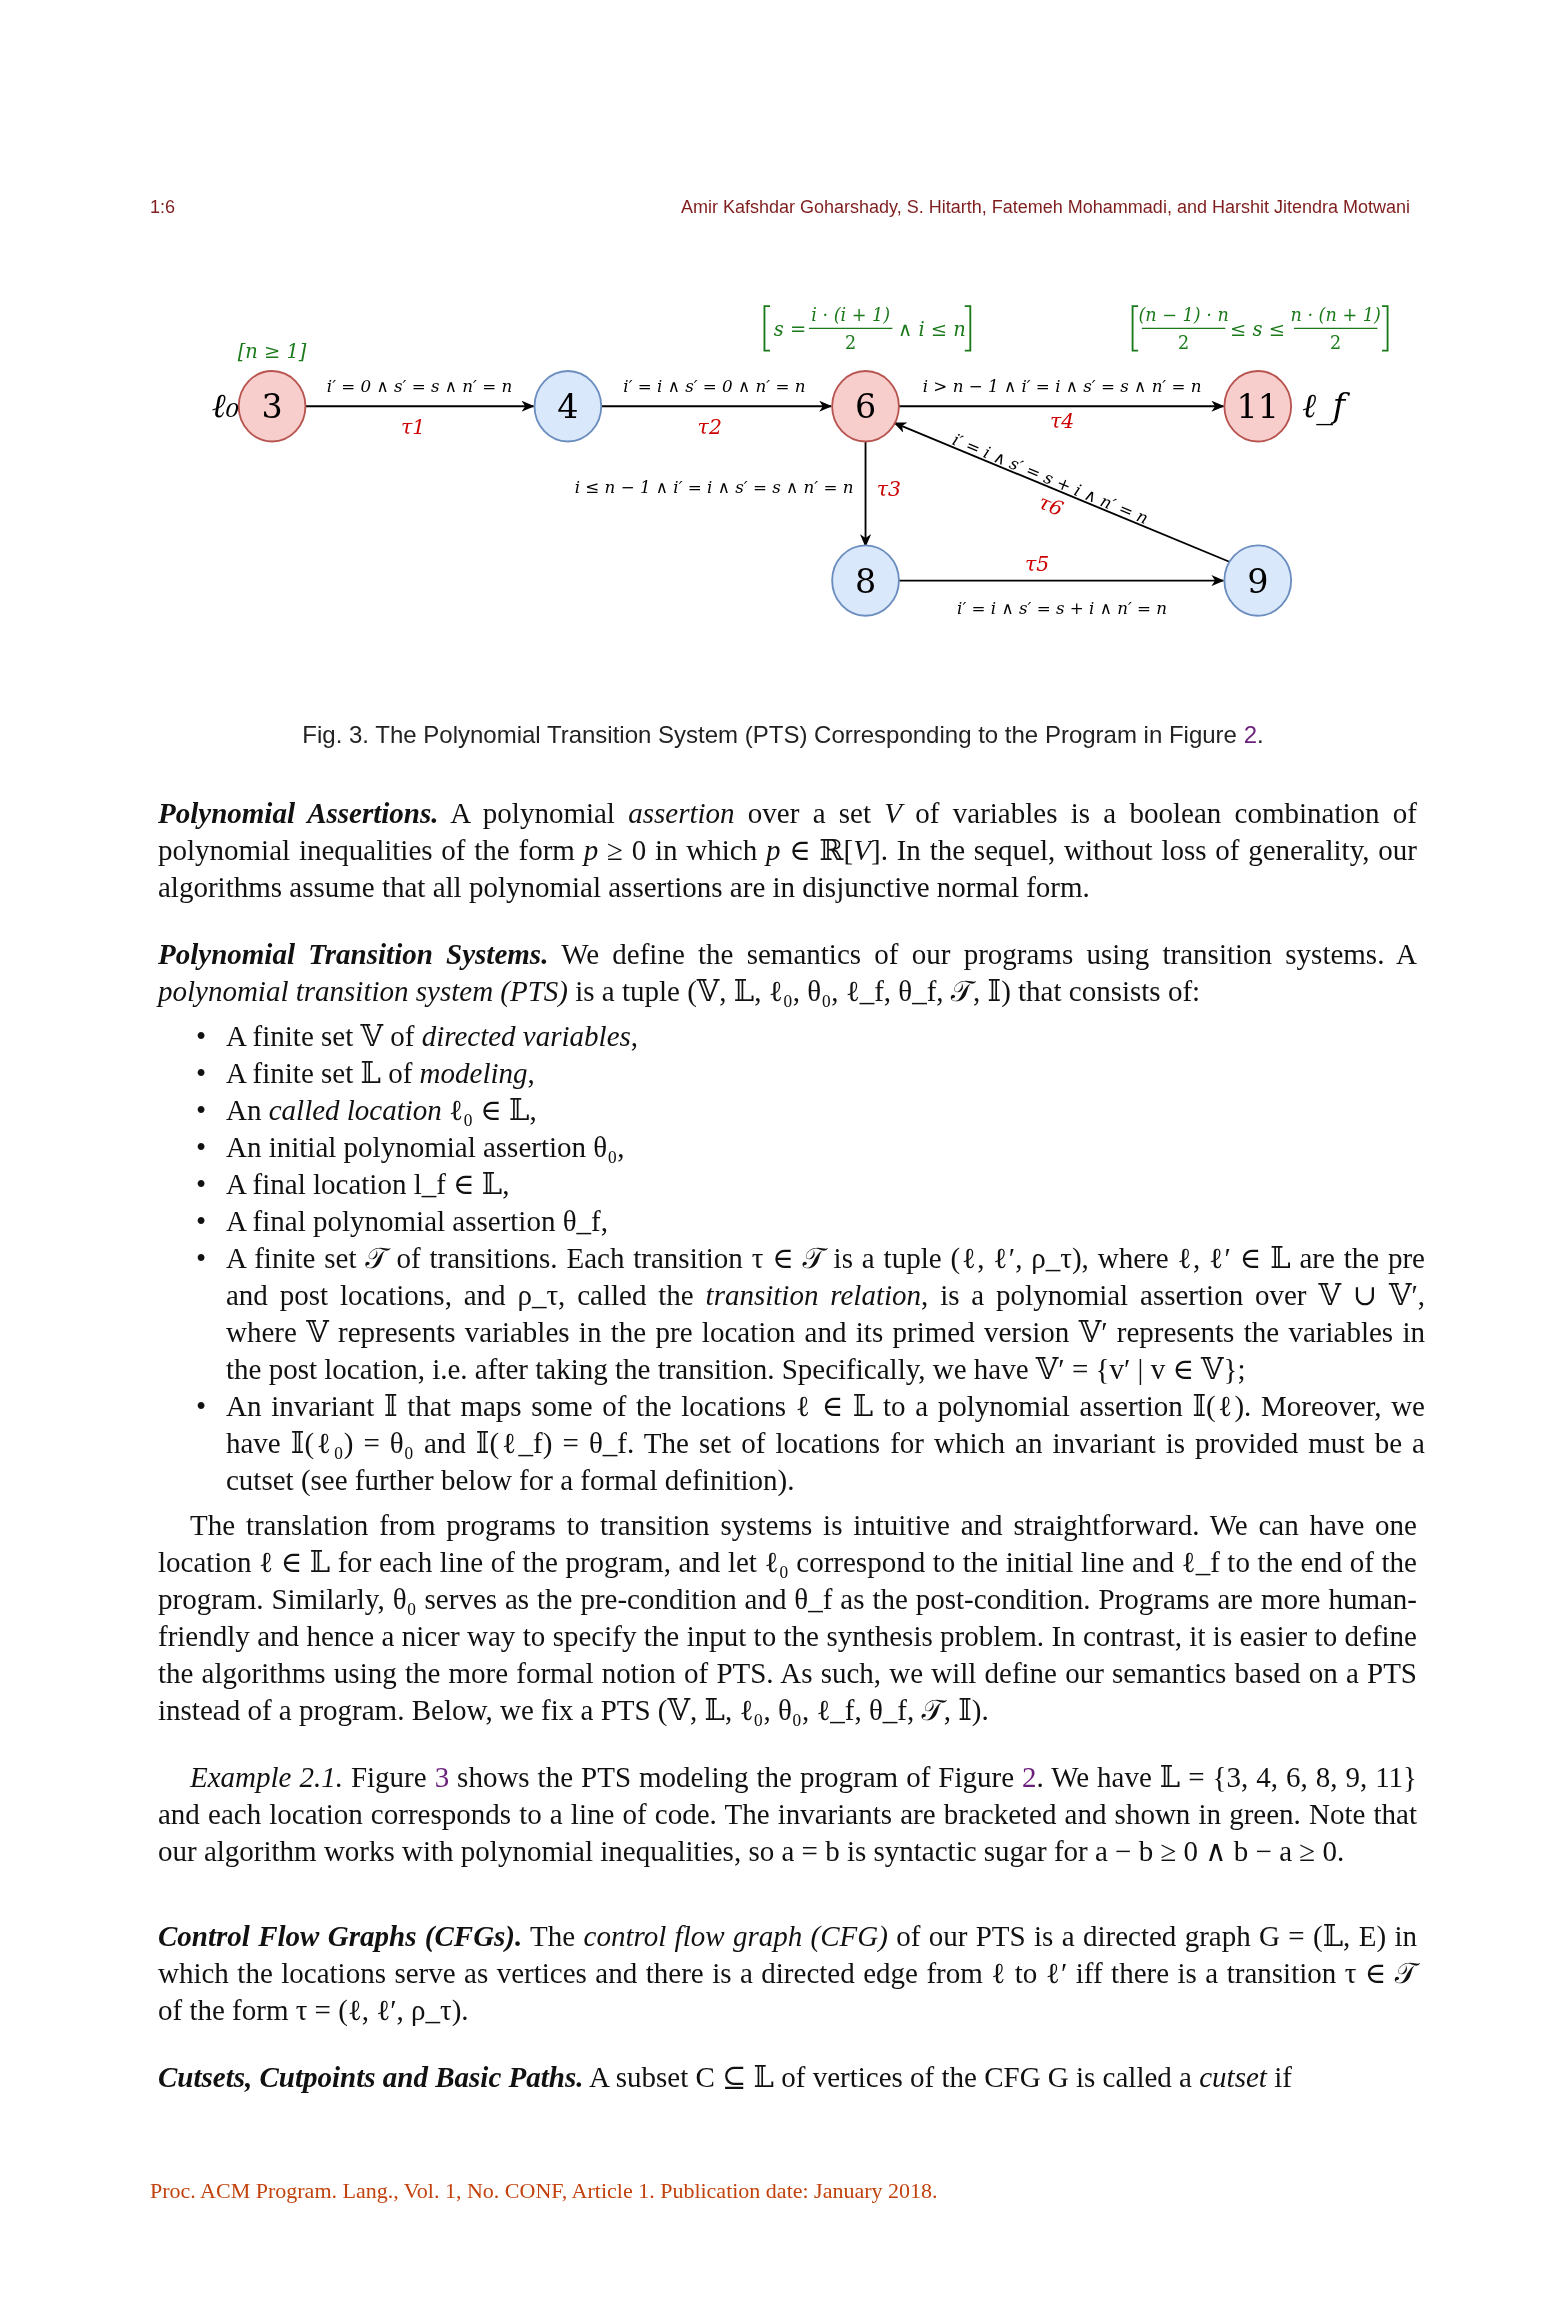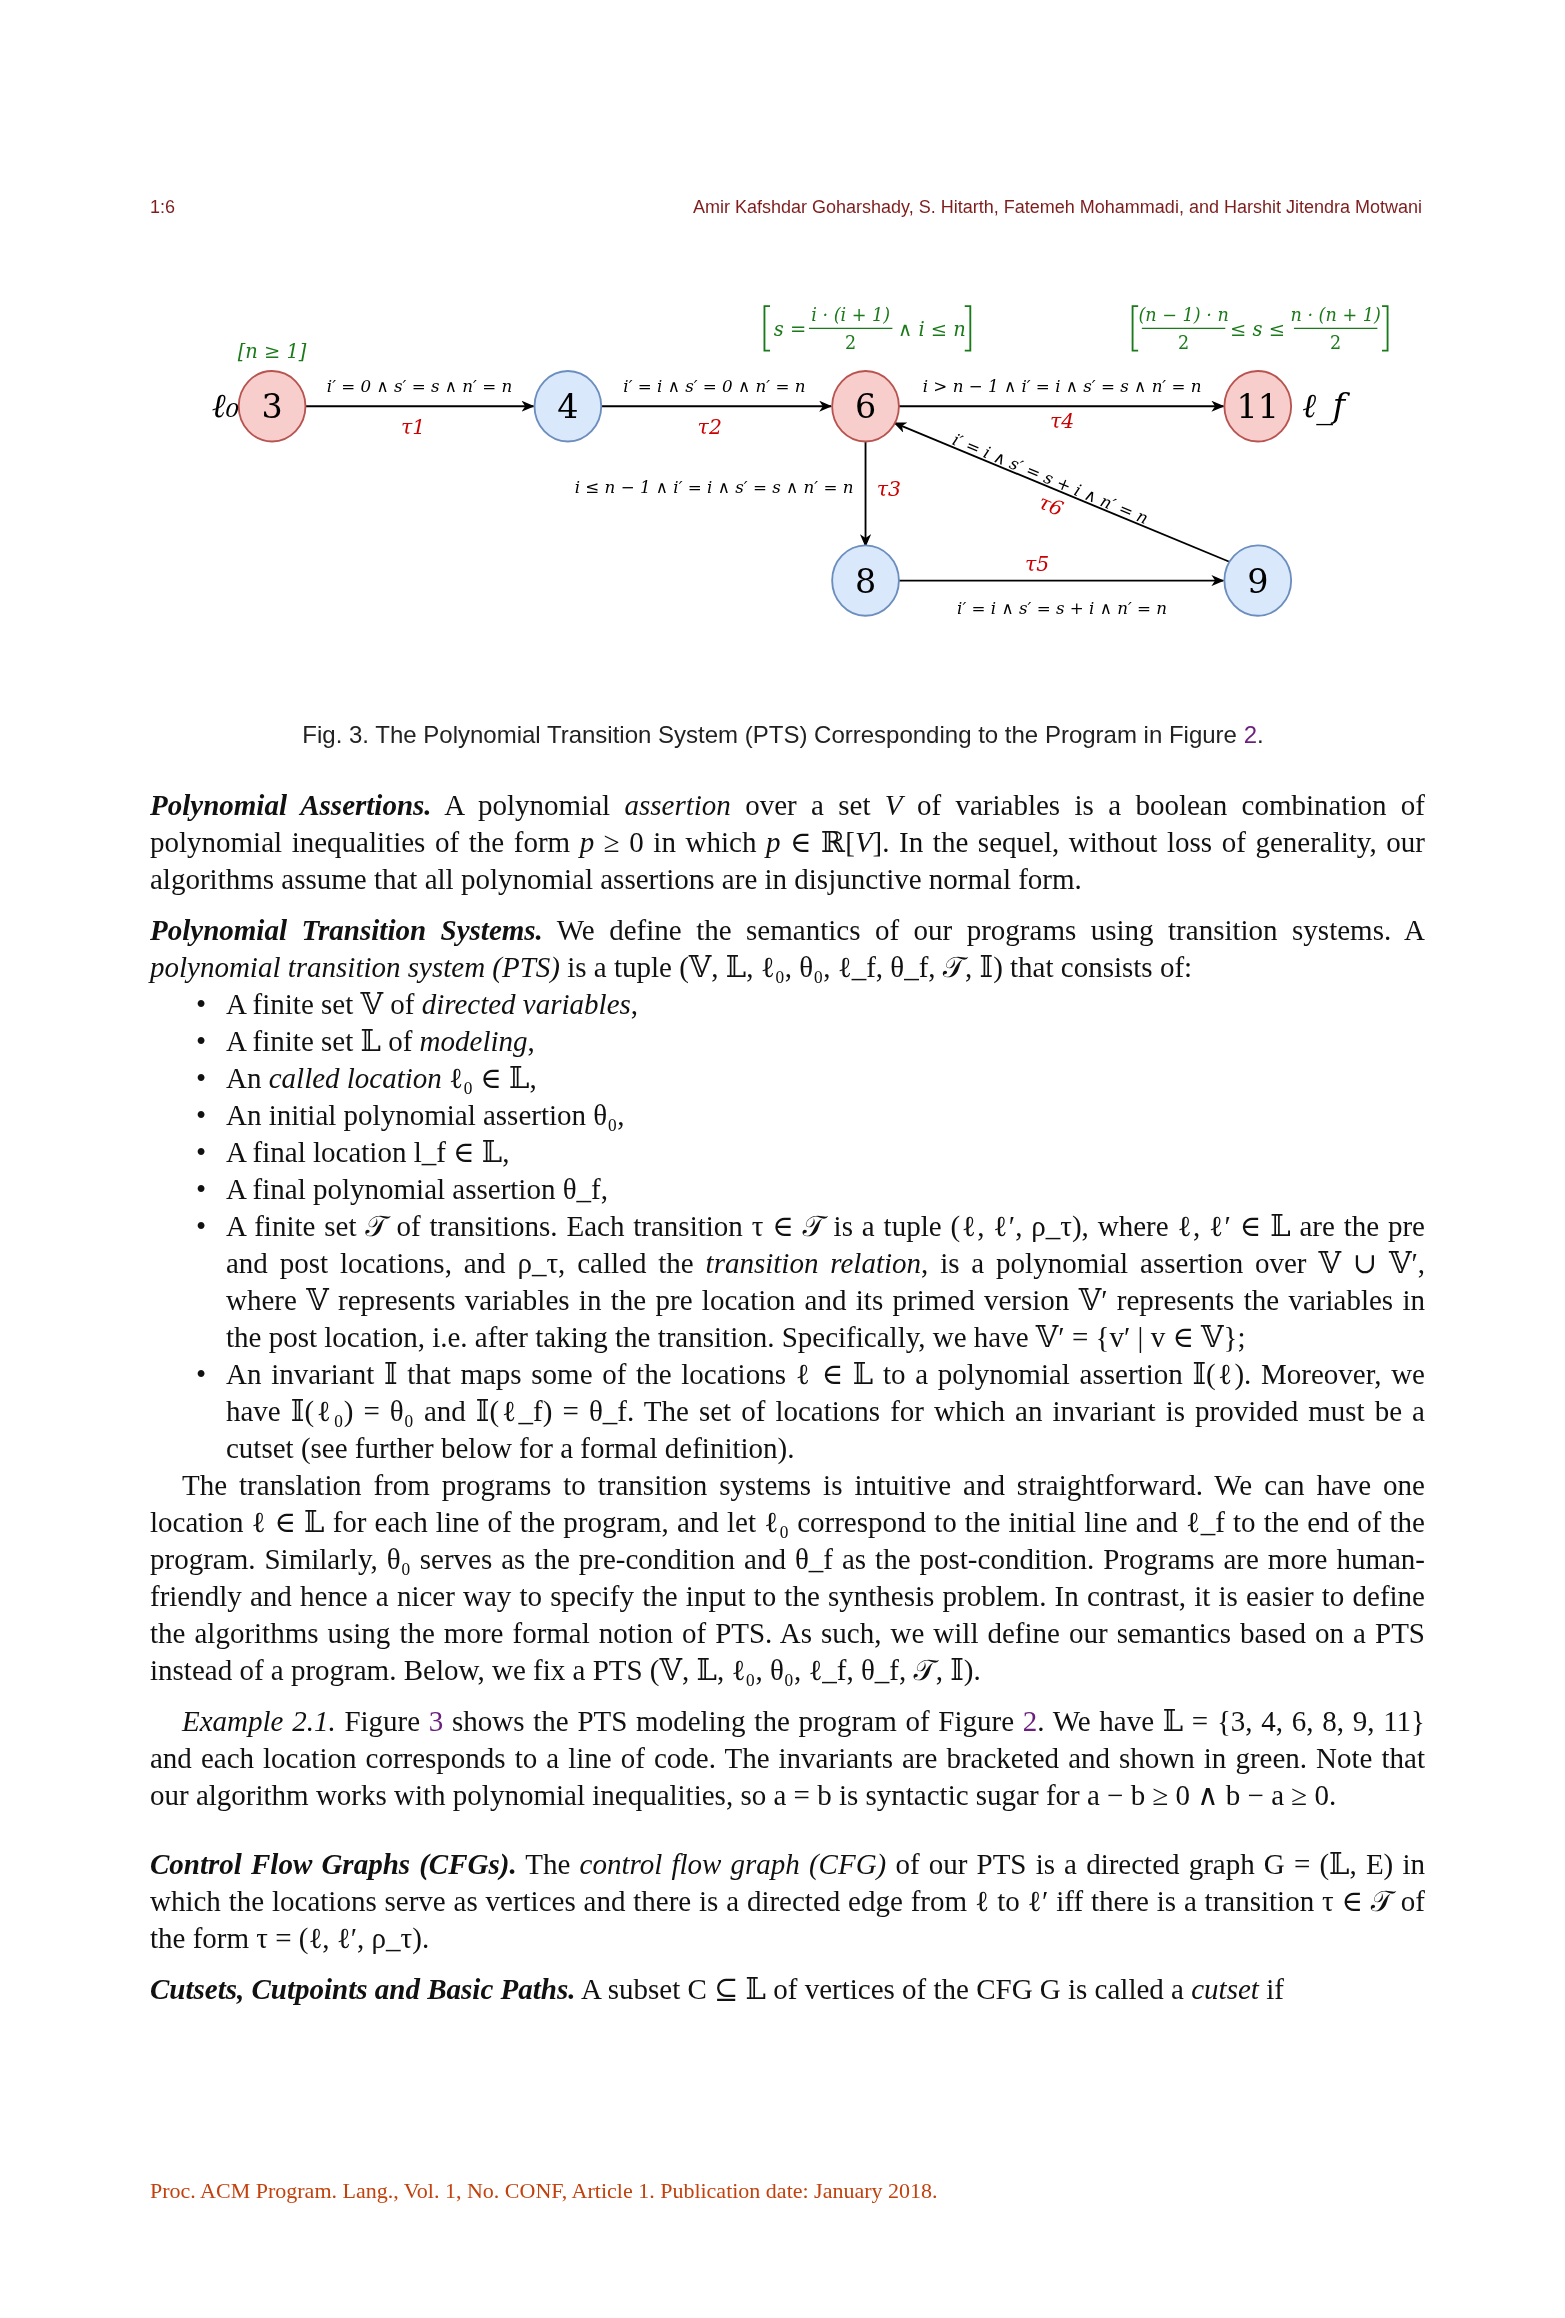--- a/index.html
+++ b/index.html
@@ -1,27 +1,27 @@
 <!DOCTYPE html>
 <html style="font-size:15px"><head>
 <meta charset="utf-8">
 <style>
   html, body { margin:0; padding:0; background:#fff; }
   body { width:1566px; height:2319px; position:relative; overflow:hidden;
          font-family:"Liberation Serif","DejaVu Serif",serif; color:#111; }
   .hdr { position:absolute; top:197px; left:150px; right:140px; height:32px;
          font-family:"Liberation Sans","DejaVu Sans",sans-serif; font-size:18px; color:#7f1d1d; }
   .hdr .pg { position:absolute; left:0; top:0; }
-  .hdr .auth { position:absolute; right:4px; top:0;margin-left:27px; }
+  .hdr .auth { position:absolute; right:16px; top:0;margin-left:27px; }
   #fig { position:absolute; left:0; top:269px; }
   .caption { position:absolute; top:721px; left:0; width:1566px; text-align:center;
              font-family:"Liberation Sans","DejaVu Sans",sans-serif; font-size:24px; color:#222; }
   .link { color:#6b1f7c; }
   .body { position:absolute; left:150px; width:1275px; top:787px; font-size:29px; line-height:37px; text-align:justify; }
-  .body p { margin:0; }
+  .body p { margin:8px; }
   .gap { height:14px; }
   .gap2 { height:32px; }
   .bi { font-weight:bold; font-style:italic; }
   .it { font-style:italic; }
   ul { margin:0; padding:0 0 0 76px; list-style:none; }
   ul li { position:relative; }
   ul li::before { content:"\2022"; position:absolute; left:-30px; top:0; font-size:29px; }
   .indent { text-indent:32px; }
   .ftr { position:absolute; top:2178px; left:150px; font-size:22px; color:#c2410c; }
   svg text { font-family:"DejaVu Serif","Liberation Serif",serif; }

